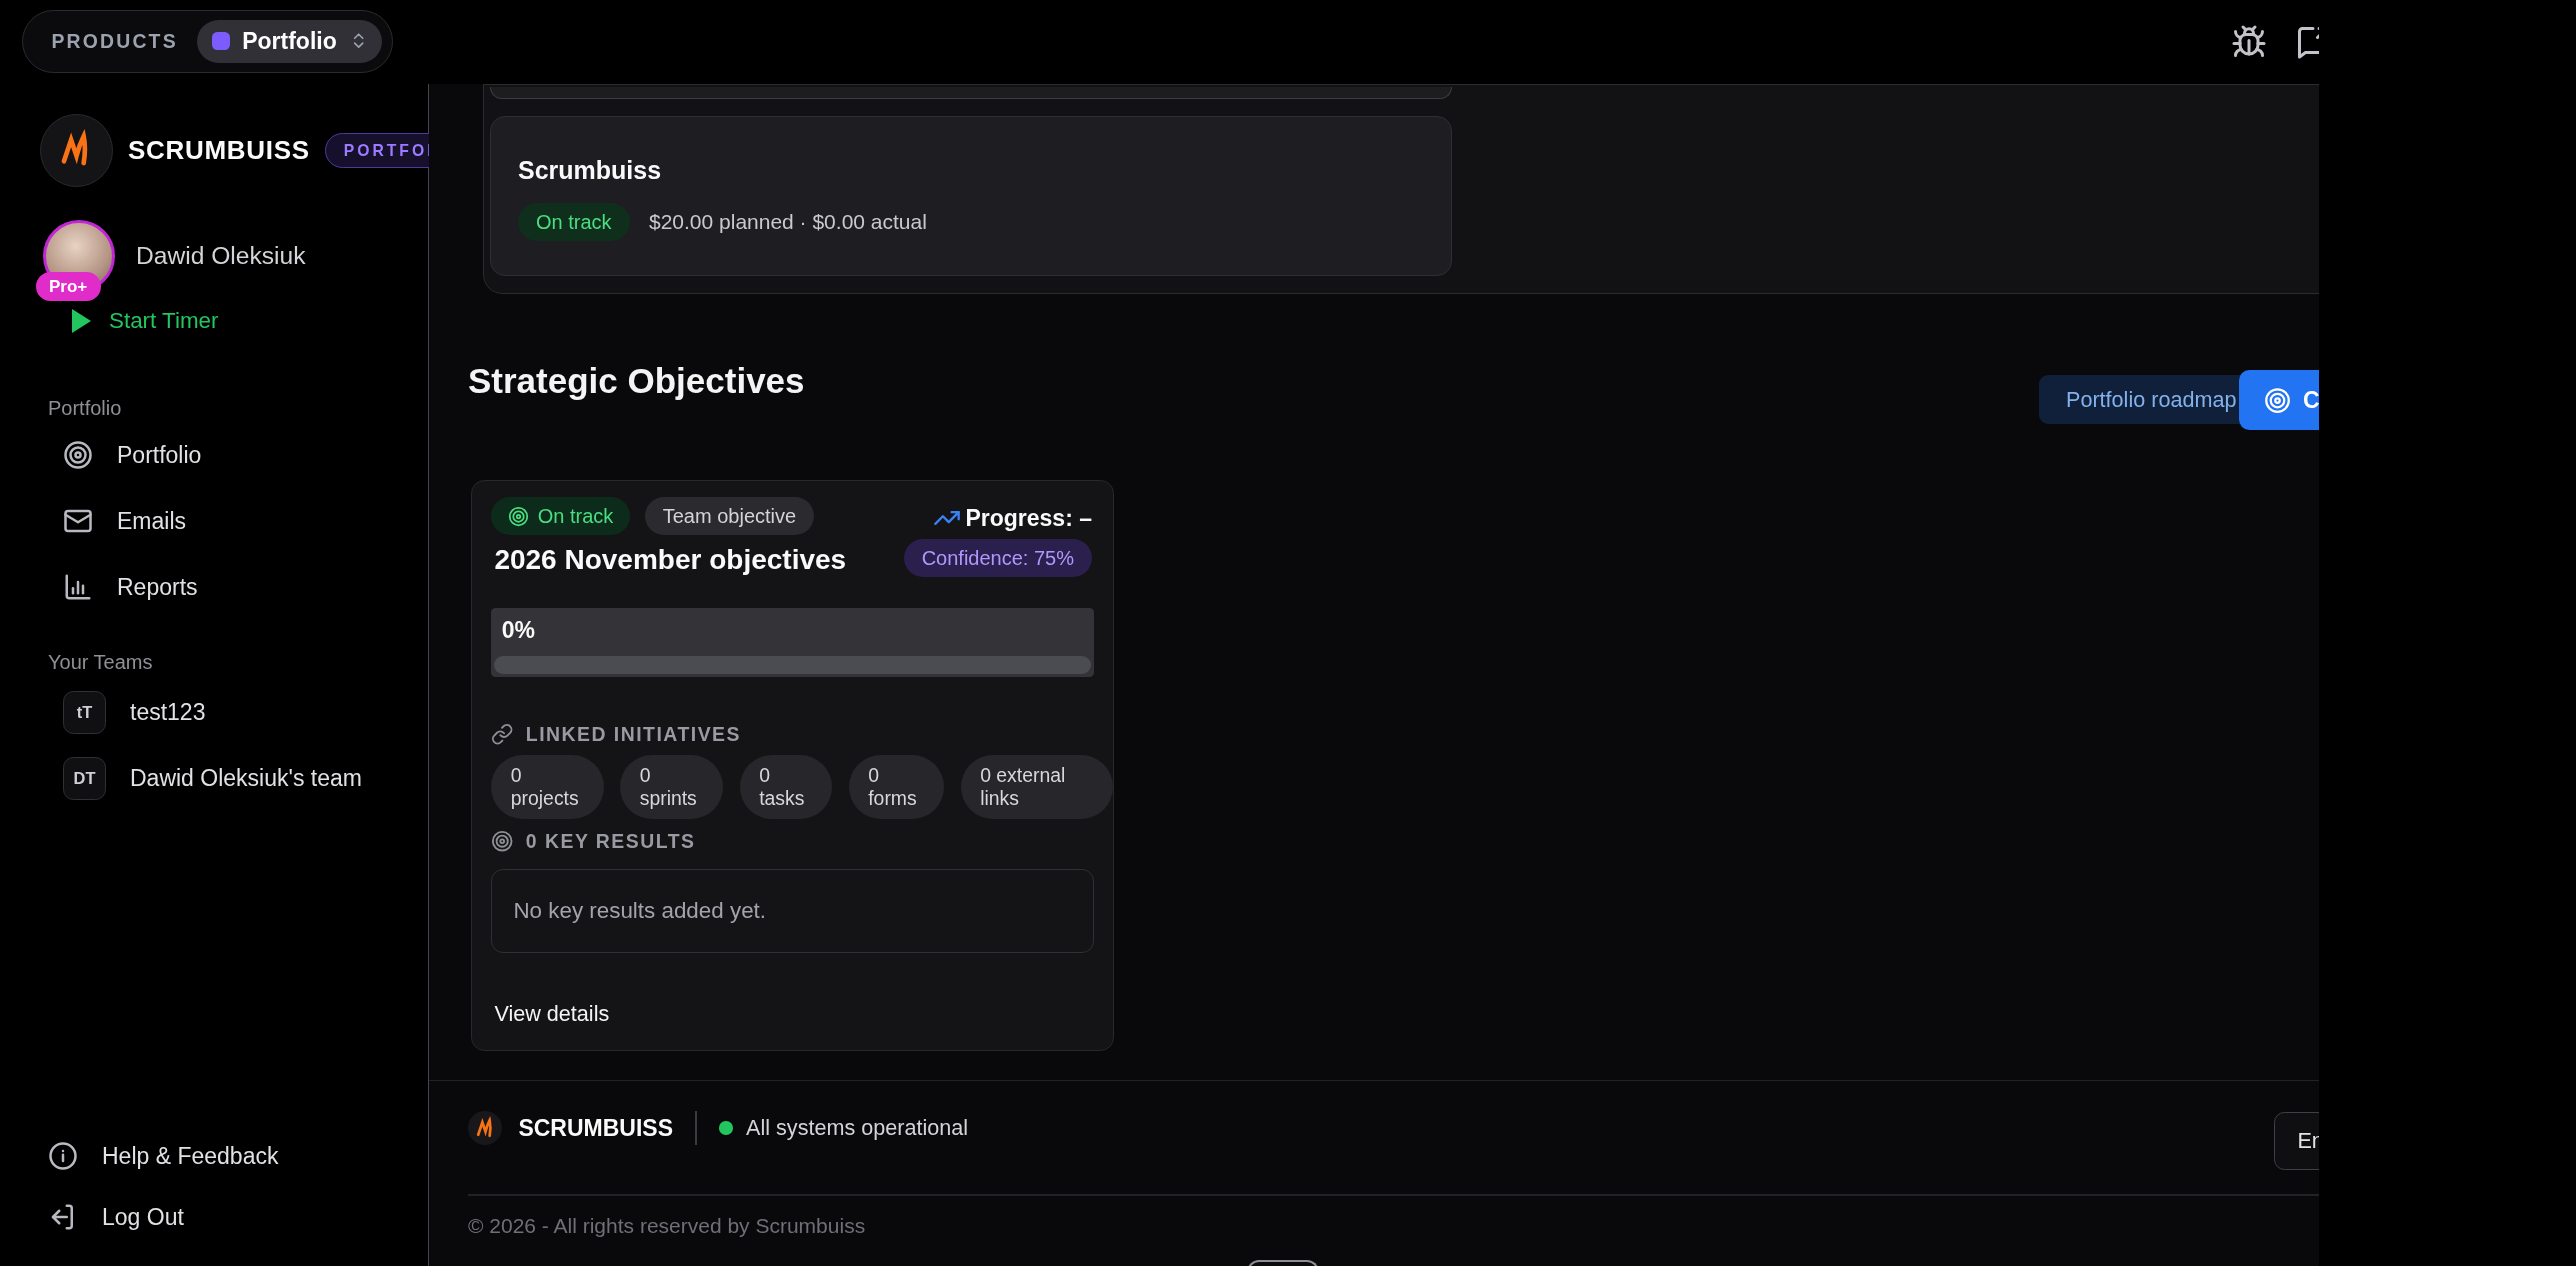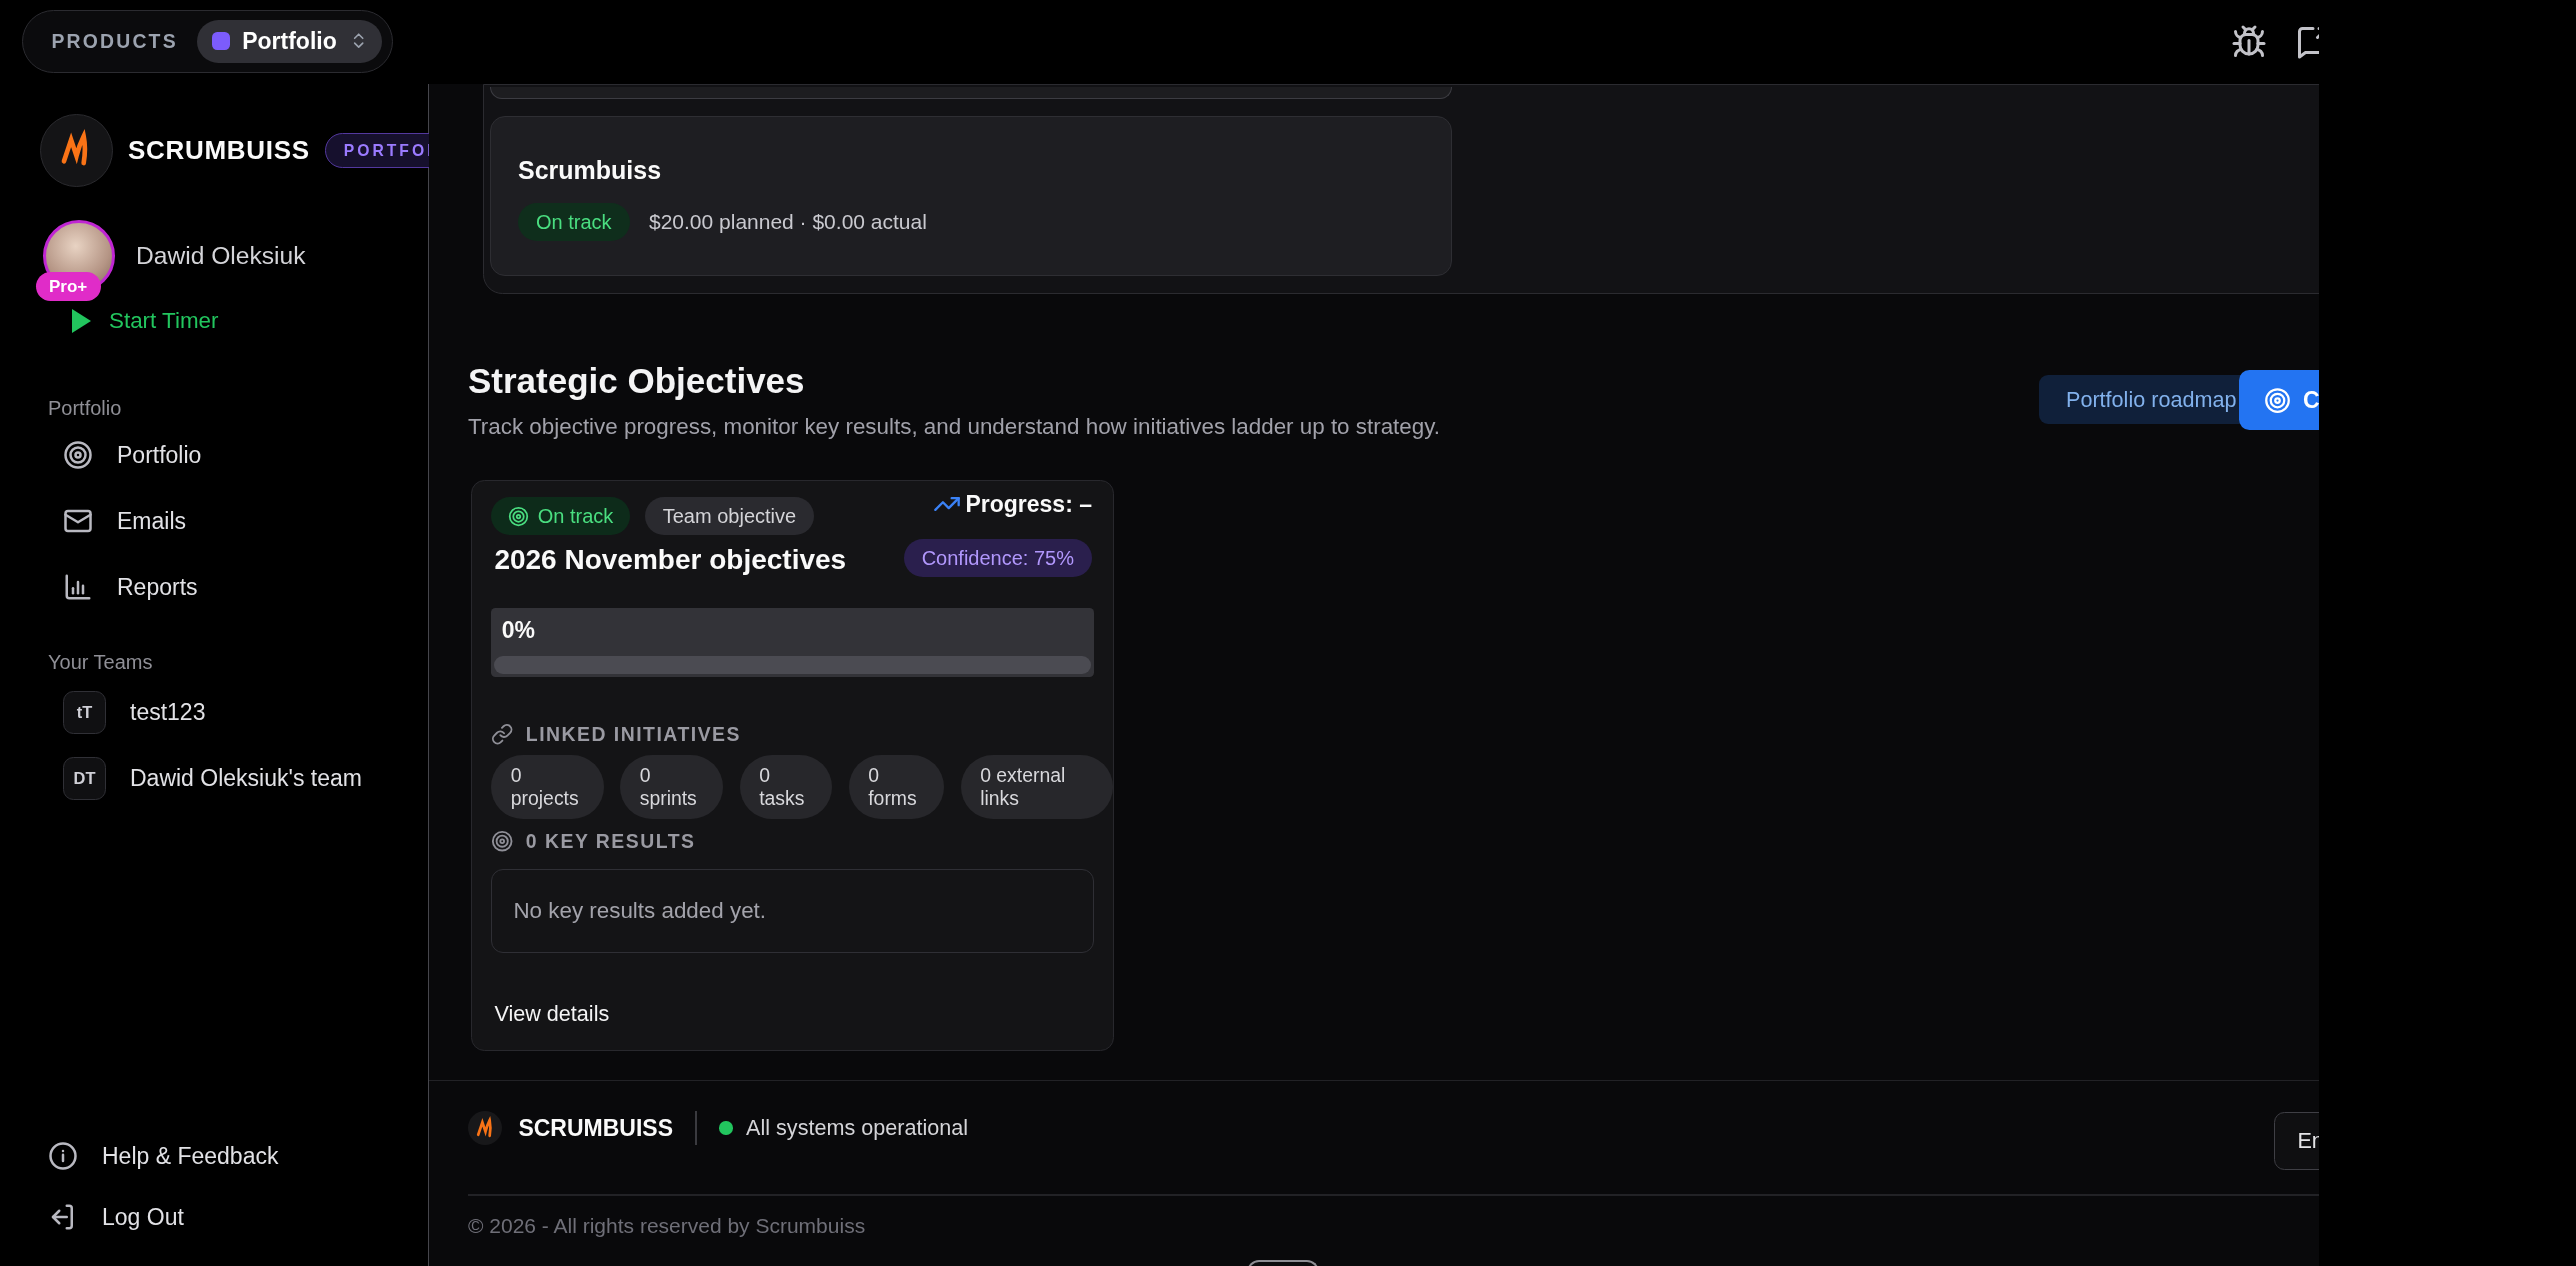--- a/index.html
+++ b/index.html
@@ -82,21 +82,21 @@
   .btn-create .cico{width:27px;height:27px;color:#fff;}
 
   
   .obj-card{position:absolute;left:42px;top:396px;width:643px;height:571px;background:#141416;
     border:1.5px solid #28282d;border-radius:13.4px;box-sizing:border-box;}
   .obj-badges{position:absolute;left:19.4px;top:16.4px;display:flex;gap:15px;}
   .obj-ontrack{display:flex;align-items:center;gap:9px;background:#0d2b1a;color:#4ade80;font-size:20px;
     border-radius:745px;padding:7.5px 16.4px;}
   .obj-ontrack .tico{width:21px;height:21px;color:#4ade80;}
   .obj-type{background:#2a2a2f;color:#d4d4d8;font-size:20px;border-radius:745px;padding:7.5px 18px;}
-  .obj-progress{position:absolute;right:21px;top:9px;display:flex;align-items:center;gap:4px;}
+  .obj-progress{position:absolute;right:21px;top:23px;display:flex;align-items:center;gap:4px;}
   .obj-progress .pico{width:28px;height:28px;color:#3b82f6;}
   .obj-progress-label{font-size:23px;font-weight:700;color:#fafafa;}
   .obj-title{position:absolute;left:22.4px;top:63px;font-size:28px;font-weight:700;color:#fafafa;}
   .conf-badge{position:absolute;right:21px;top:58px;background:#2a1f4d;color:#b197fc;font-size:20px;
     border-radius:745px;padding:7.5px 18px;}
   .progress-block{position:absolute;left:19.4px;right:19.4px;top:127px;background:#333338;border-radius:4.5px;}
   .progress-pct{padding:9px 10.4px 0;font-size:23px;font-weight:700;color:#fafafa;}
   .progress-track{height:18px;margin:12px 3px 3px;background:#4b4b52;border-radius:9px;}
   .sect-head{position:absolute;display:flex;align-items:center;gap:12px;color:#9a9aa2;}
   .sect-head .sico{width:22.4px;height:22.4px;color:#8f8f97;}
@@ -270,21 +270,20 @@
       <div class="budget-card">
         <div class="budget-title">Scrumbuiss</div>
         <div class="budget-meta">
           <span class="ontrack-pill">On track</span>
           <span class="budget-detail">$20.00 planned · $0.00 actual</span>
         </div>
       </div>
     </div>
 
     <div class="so-title">Strategic Objectives</div>
-    <div class="so-subtitle">Track objective progress, monitor key results, and understand how initiatives ladder up to strategy.</div>
 
     <div class="btn-roadmap">
       <span>Portfolio roadmap</span>
     </div>
     <div class="btn-create">
       <svg class="ico cico" viewBox="0 0 24 24">
           <circle cx="12" cy="12" r="10"></circle>
           <circle cx="12" cy="12" r="6"></circle>
           <circle cx="12" cy="12" r="2"></circle>
         </svg>

